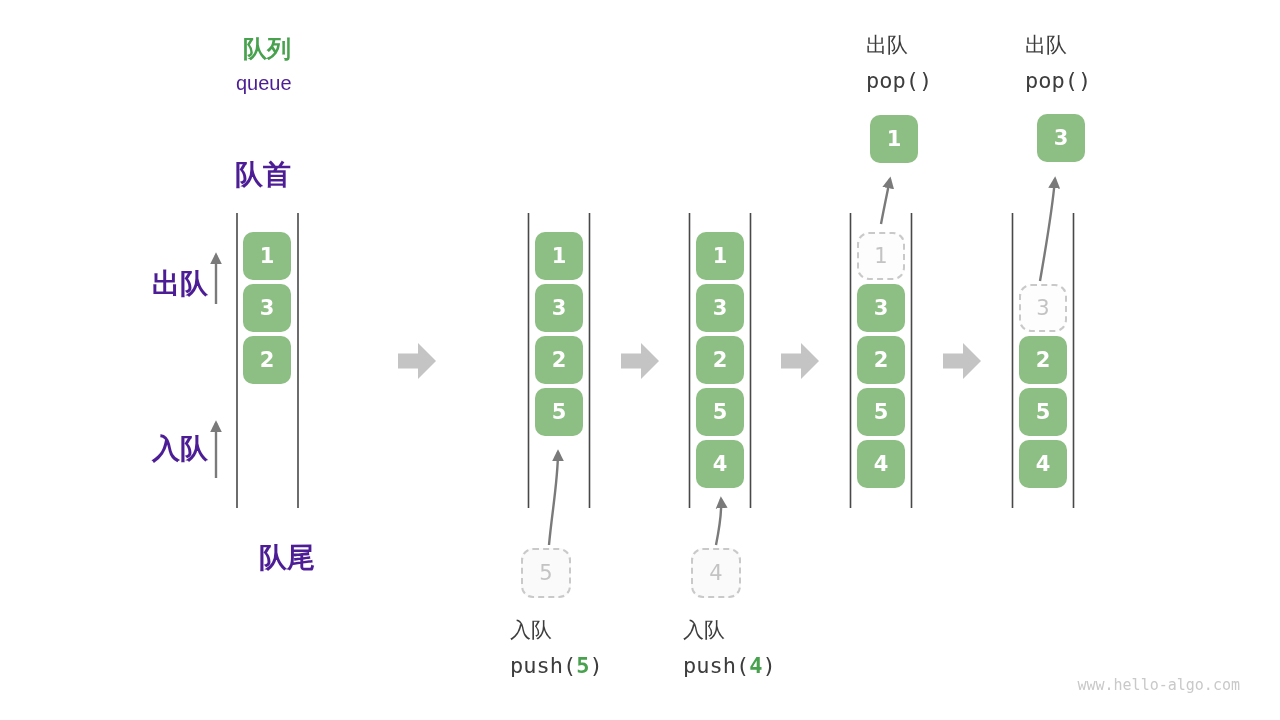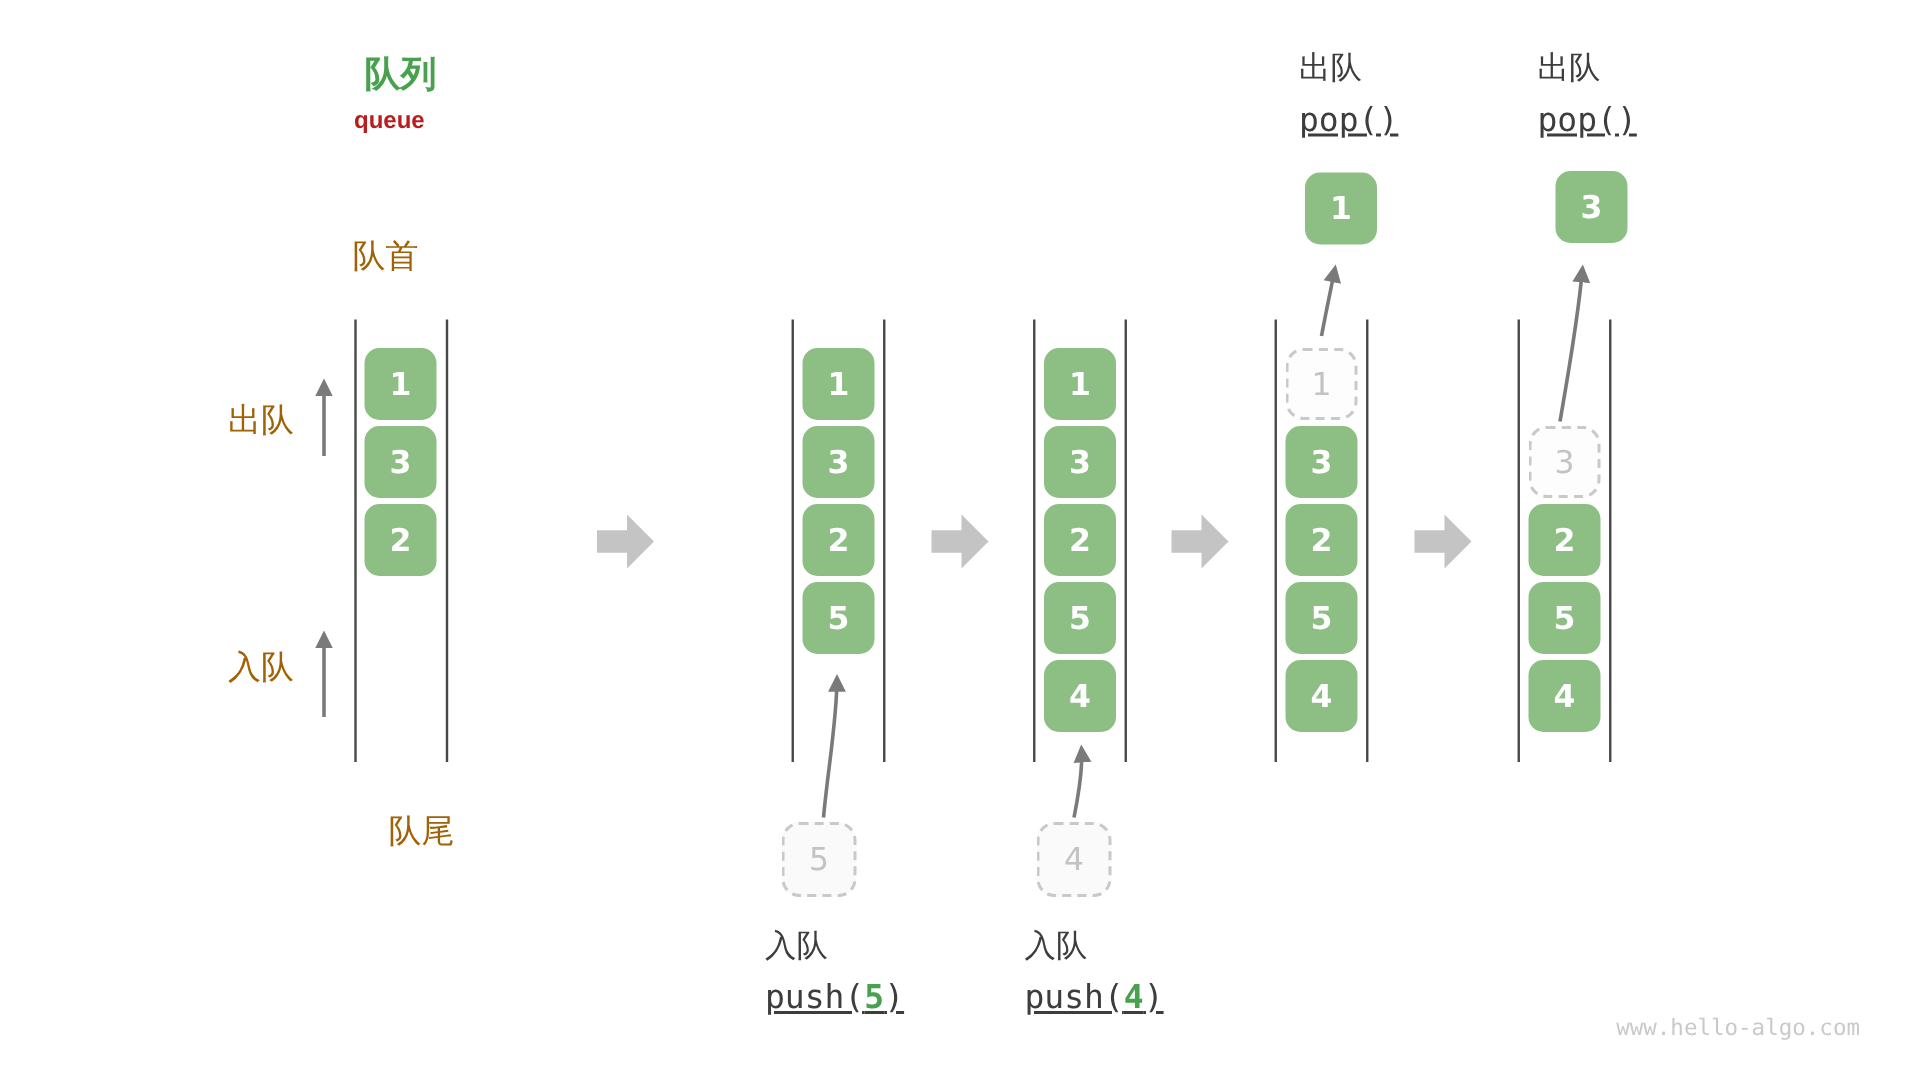--- a/index.html
+++ b/index.html
@@ -16,25 +16,25 @@
   }
   .ghost{
     background:#fdfdfd;border:2px dashed #c9c9c9;color:#c3c3c3;font-weight:normal;
     border-radius:12px;
   }
   .staged{
     width:50px;height:50px;background:#fafafa;border:2px dashed #c9c9c9;color:#c3c3c3;
     font-weight:normal;border-radius:12px;
   }
   .title-zh{position:absolute;font-size:24px;font-weight:bold;color:#47a14d;}
-  .title-en{position:absolute;font-size:16px;color:#b91c1c;font-weight:bold;}
-  .side-label{position:absolute;font-size:22px;font-weight:normal;color:#a16207;}
+  .title-en{position:absolute;font-size:20px;color:#4c1d95;}
+  .side-label{position:absolute;font-size:28px;font-weight:bold;color:#4c1d95;}
   .op{position:absolute;}
   .op-zh{font-size:21px;color:#3d3d3d;margin-bottom:9px;}
-  .op-code{font-size:22px;color:#3d3d3d;font-family:"DejaVu Sans Mono","Liberation Mono",monospace;text-decoration:underline;}
+  .op-code{font-size:22px;color:#3d3d3d;font-family:"DejaVu Sans Mono","Liberation Mono",monospace;}
   .arg{color:#47a14d;font-weight:bold;}
   .watermark{
     position:absolute;right:40px;top:676px;font-size:15px;color:#c9c9c9;
     font-family:"DejaVu Sans Mono","Liberation Mono",monospace;
   }
 </style>
 </head>
 <body>
 
 <div id="canvas">

